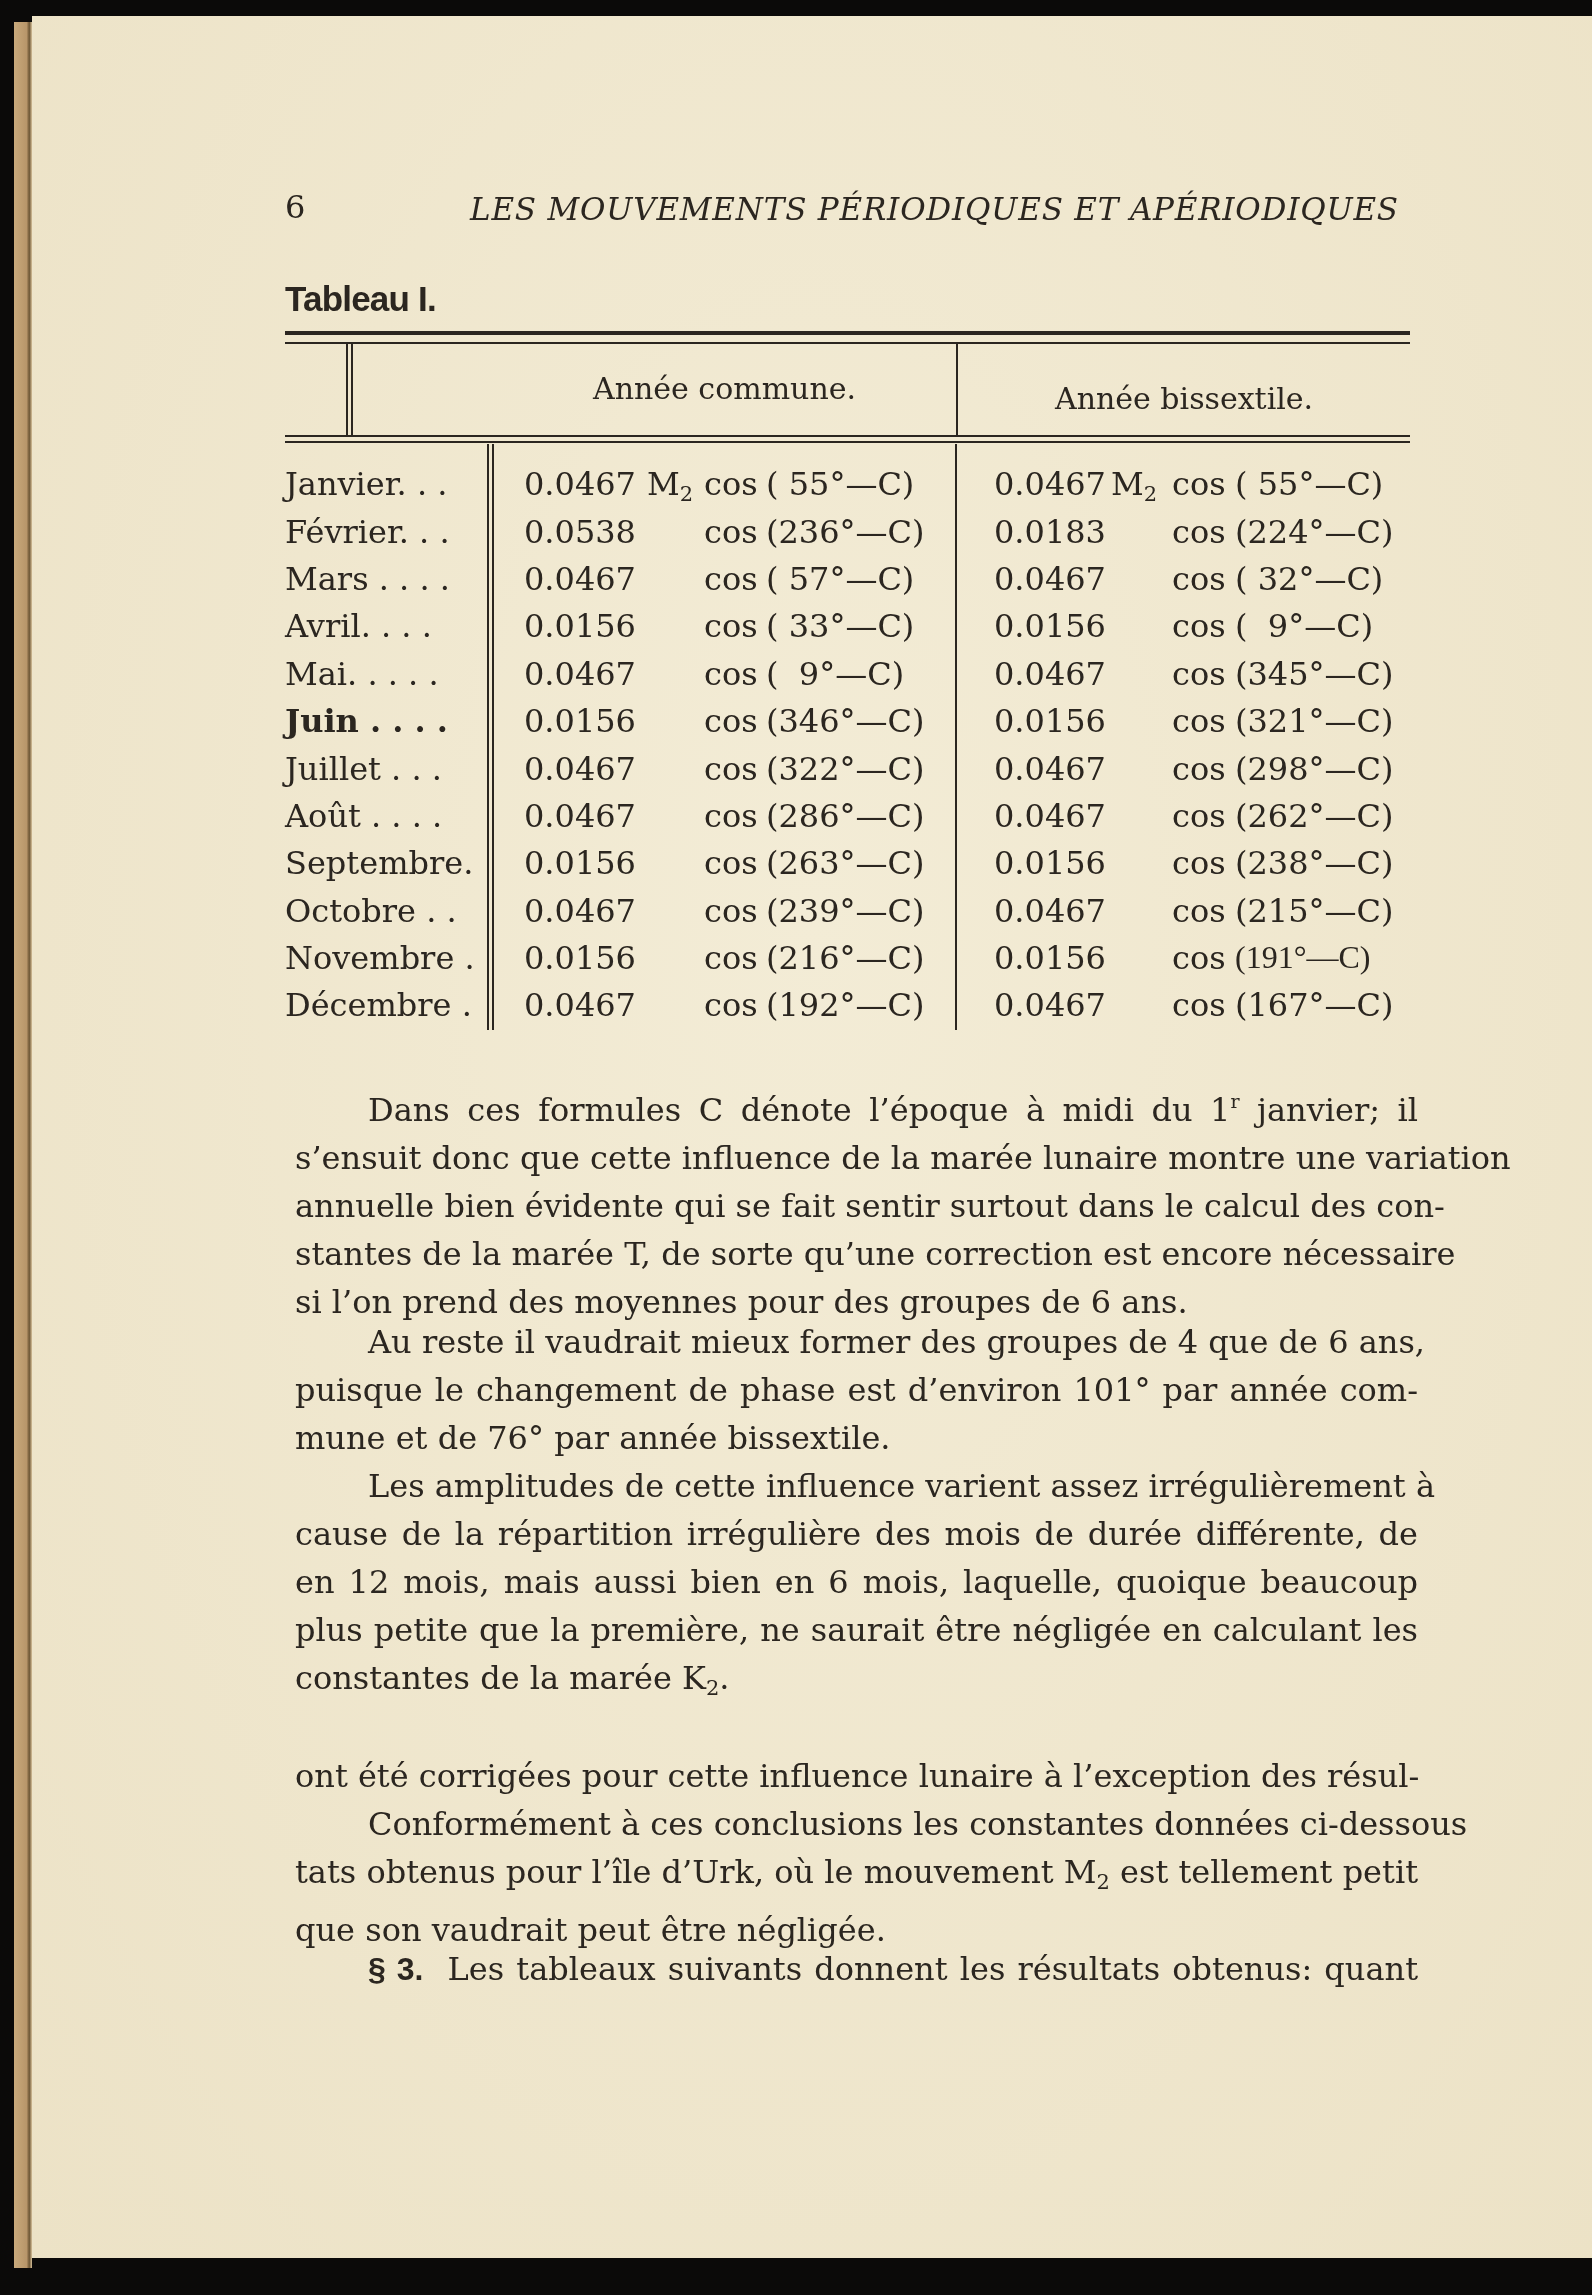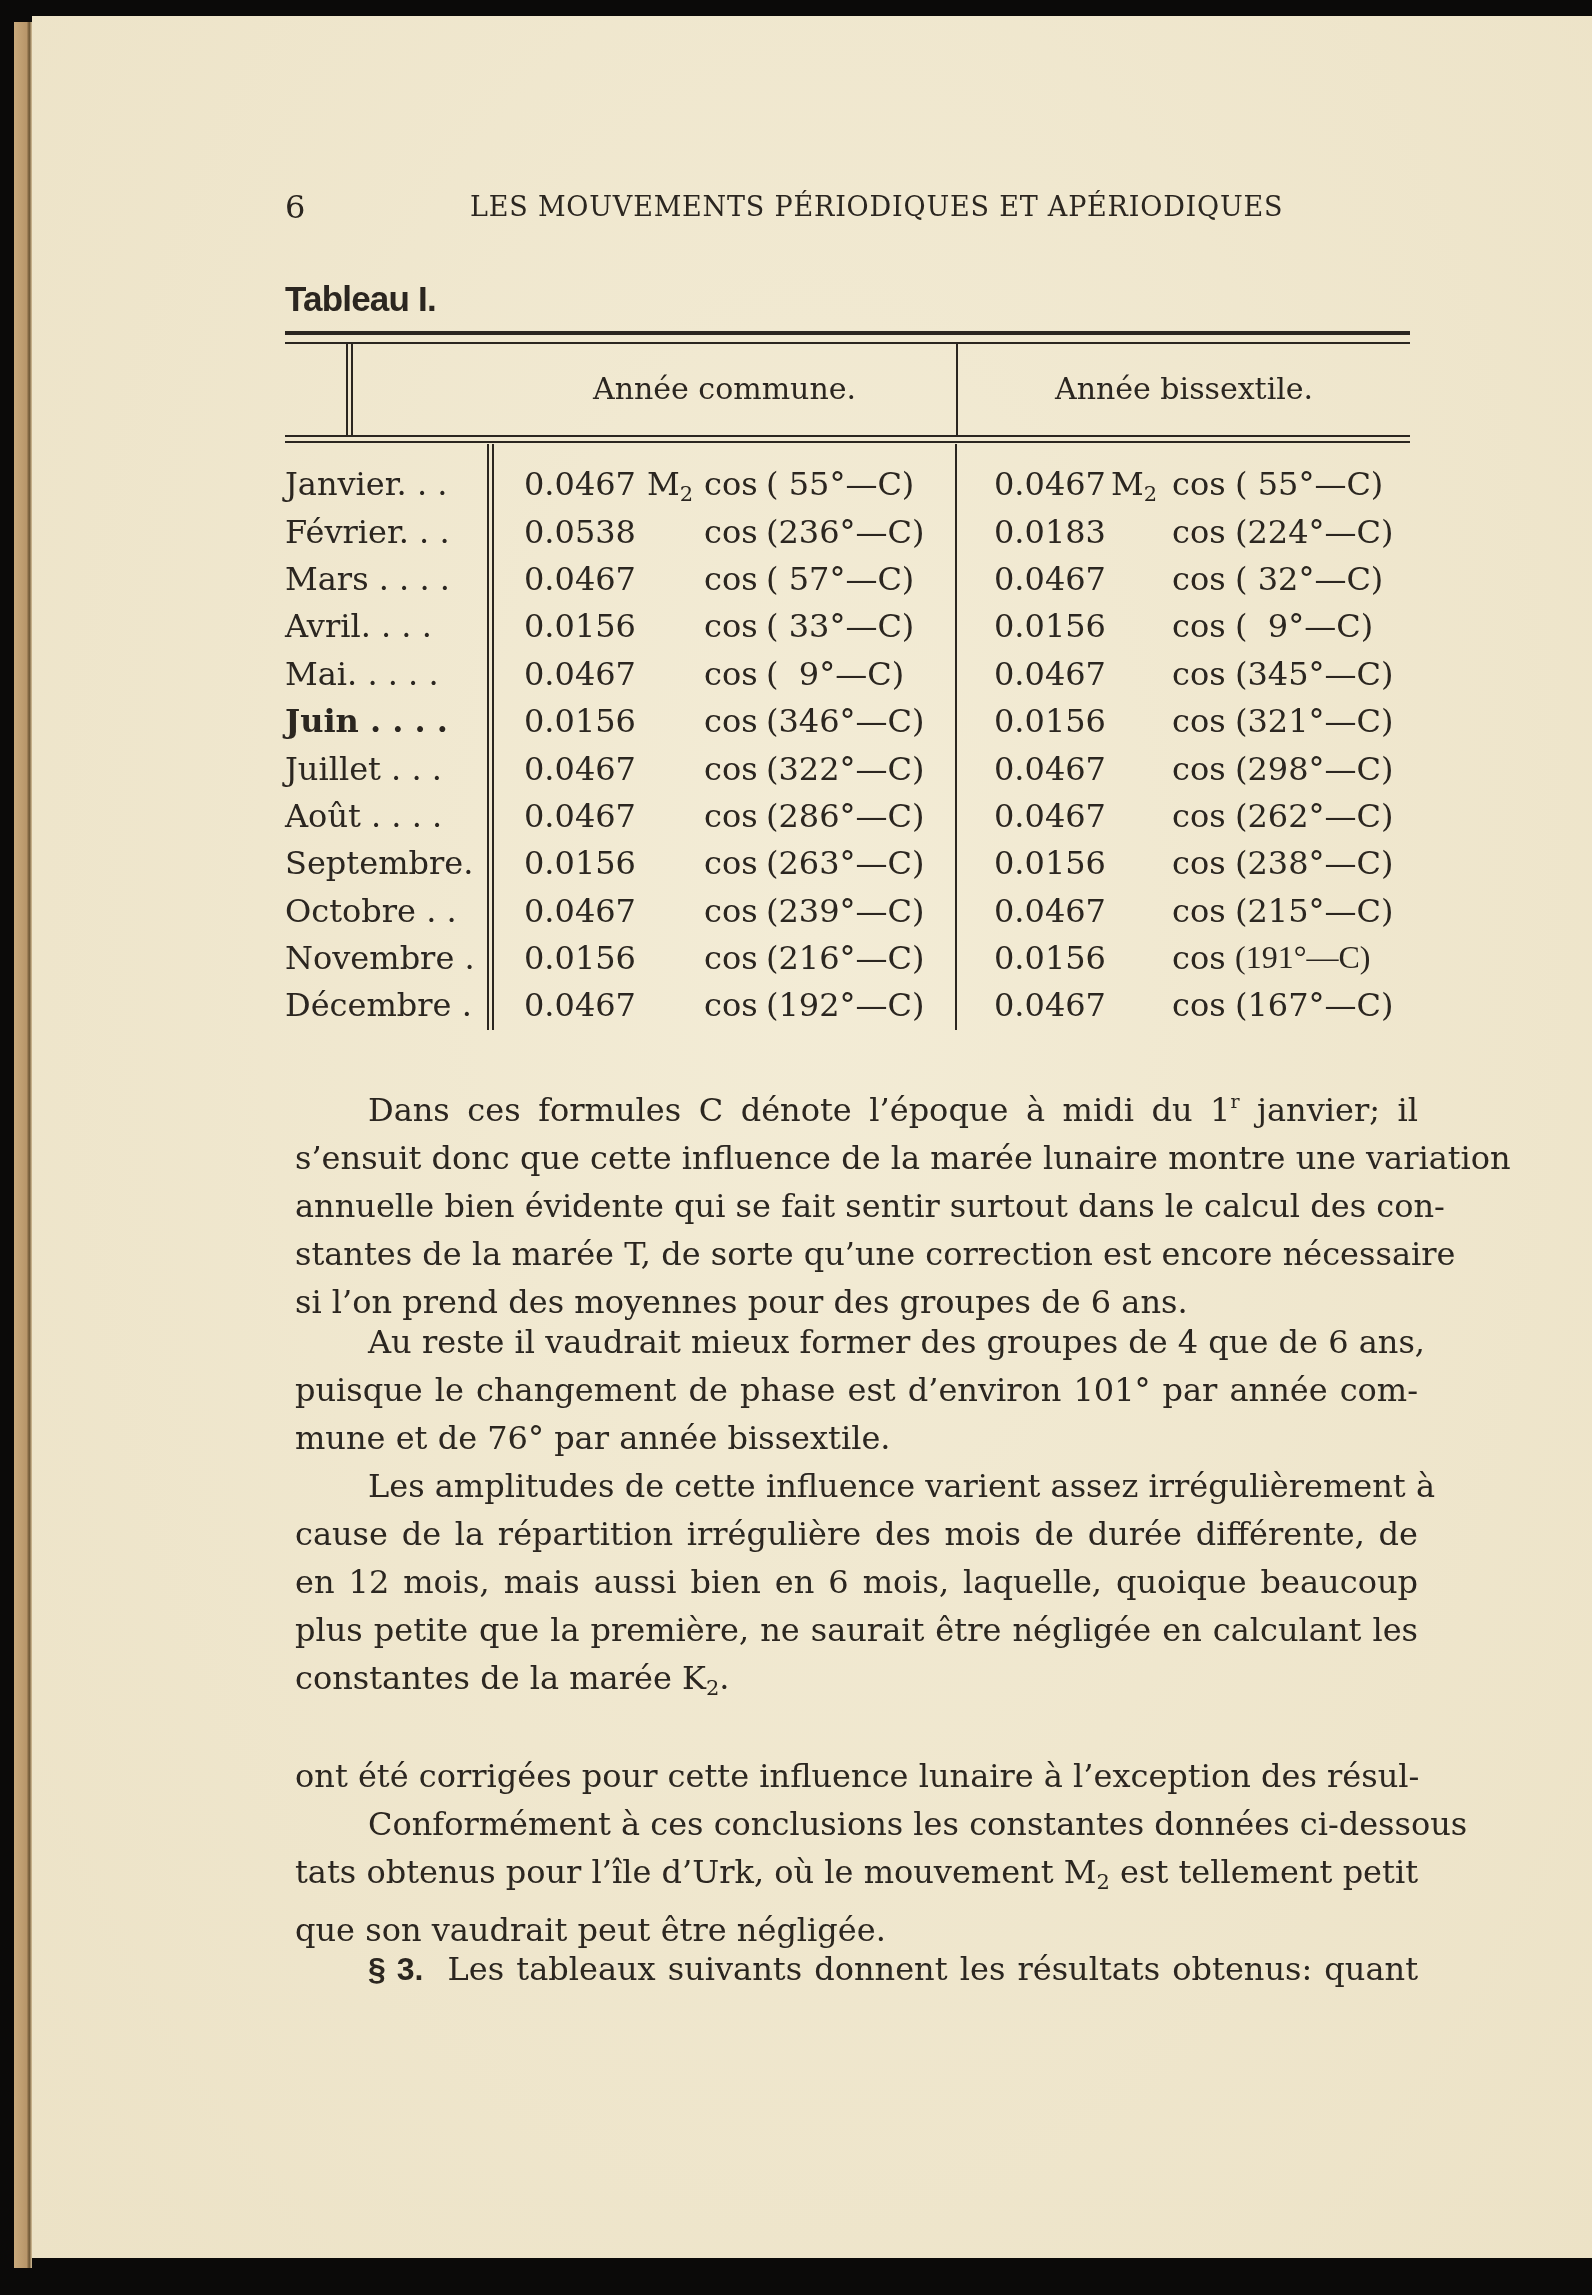--- a/index.html
+++ b/index.html
@@ -6,21 +6,21 @@
   body { width:1593px; height:2295px; background:#0b0a09; position:relative; overflow:hidden;
          font-family:"DejaVu Serif","Liberation Serif",serif; color:#2b2620; }
   .spine { position:absolute; left:14.3px; top:22px; width:17.5px; height:2246px;
            background:linear-gradient(90deg,#c9aa7c,#b8966a 70%,#6b5433 85%,#d8c39c); }
   .page { position:absolute; left:32px; top:16px; width:1561px; height:2254px;
           background:#efe7cf;
           background-image:radial-gradient(ellipse at 50% 40%, #f3ecd6 0%, #ece2c6 100%); }
   .page-bottom { position:absolute; left:32px; top:2258px; width:1561px; height:37px; background:#0b0a09; }
   .abs { position:absolute; white-space:nowrap; }
   .pagenum { left:285px; top:188px; font-size:32px; }
-  .running { left:470px; top:191px; font-size:27px; letter-spacing:0.8px; }
+  .running { left:470px; top:191px; font-size:31px; letter-spacing:0.8px;font-style:italic; }
   .tabtitle { left:285px; top:279px; font-size:35px; font-weight:bold;
               font-family:"Liberation Sans","DejaVu Sans",sans-serif; letter-spacing:-0.8px; }
   .rule { position:absolute; left:285px; width:1125px; background:#2b2620; }
   .vline { position:absolute; width:2.4px; background:#2b2620; }
   .hdr { font-size:30px; }
   .row { position:absolute; height:48px; font-size:32px; }
   .month { left:285px; }
   .amp { }
   .cos { }
   .para { position:absolute; left:295px; width:1123px; font-size:32px; line-height:48px; text-align:justify; }
@@ -50,21 +50,21 @@
 
 <div class="vline" style="left:346px;top:344px;height:91px;width:1.6px;"></div>
 <div class="vline" style="left:351px;top:344px;height:91px;width:1.6px;"></div>
 <div class="vline" style="left:956px;top:344px;height:91px;"></div>
 
 <div class="vline" style="left:487px;top:444px;height:586px;width:1.6px;"></div>
 <div class="vline" style="left:492px;top:444px;height:586px;width:1.6px;"></div>
 <div class="vline" style="left:955px;top:444px;height:586px;"></div>
 
 <div class="abs hdr" style="left:593px;top:371px;">Année commune.</div>
-<div class="abs hdr" style="left:1055px;top:371px;">Année bissextile.</div>
+<div class="abs hdr" style="left:1055px;top:381px;">Année bissextile.</div>
 
 <div id="table-body">
     <div class="abs row month" style="left: 285px; top: 465px; white-space: pre;">Janvier. . .</div>
     <div class="abs row amp" style="left: 524px; top: 465px; white-space: pre;">0.0467</div>
     <div class="abs row " style="left: 647px; top: 465px; white-space: pre;"><span>M</span><sub>2</sub></div>
     <div class="abs row cos" style="left: 704px; top: 465px; white-space: pre;">cos</div>
     <div class="abs row " style="left: 766px; top: 465px; white-space: pre;">( 55°—C)</div>
     <div class="abs row amp" style="left: 994px; top: 465px; white-space: pre;">0.0467</div>
     <div class="abs row " style="left: 1111px; top: 465px; white-space: pre;"><span>M</span><sub>2</sub></div>
     <div class="abs row cos" style="left: 1172px; top: 465px; white-space: pre;">cos</div>

